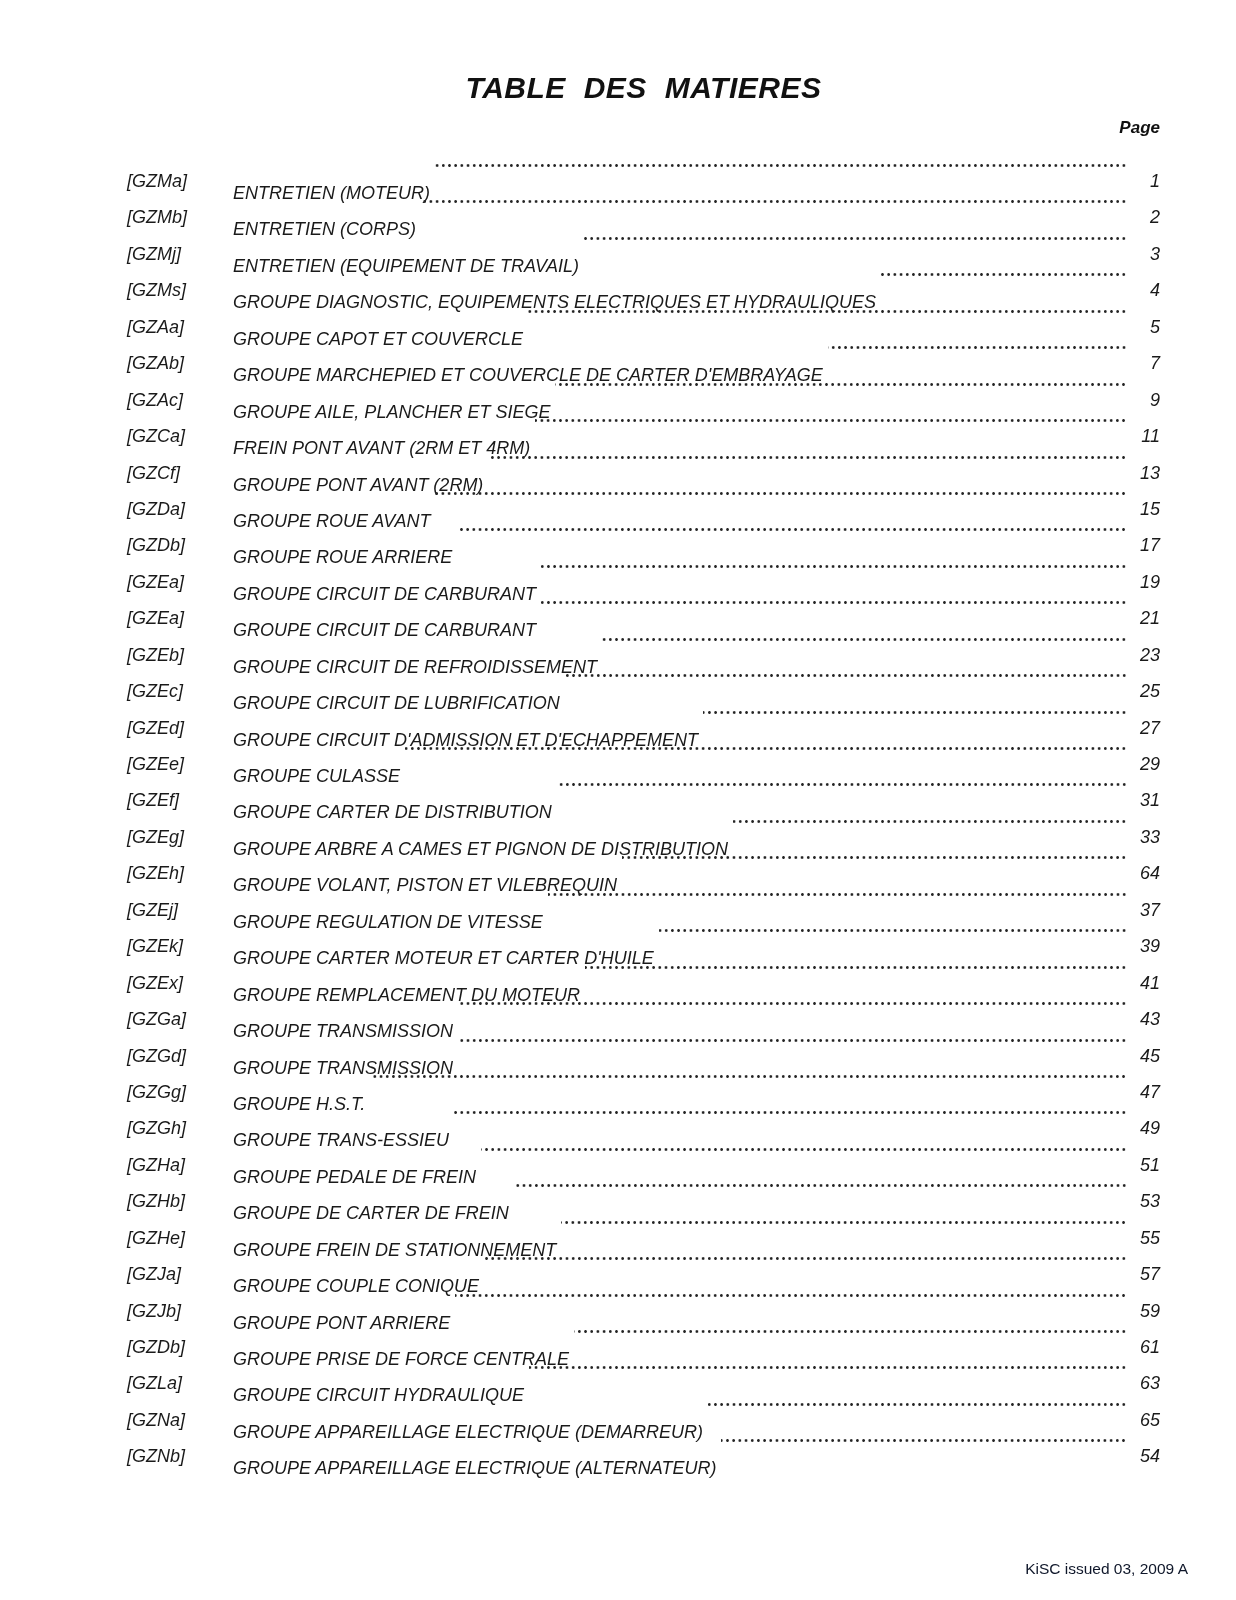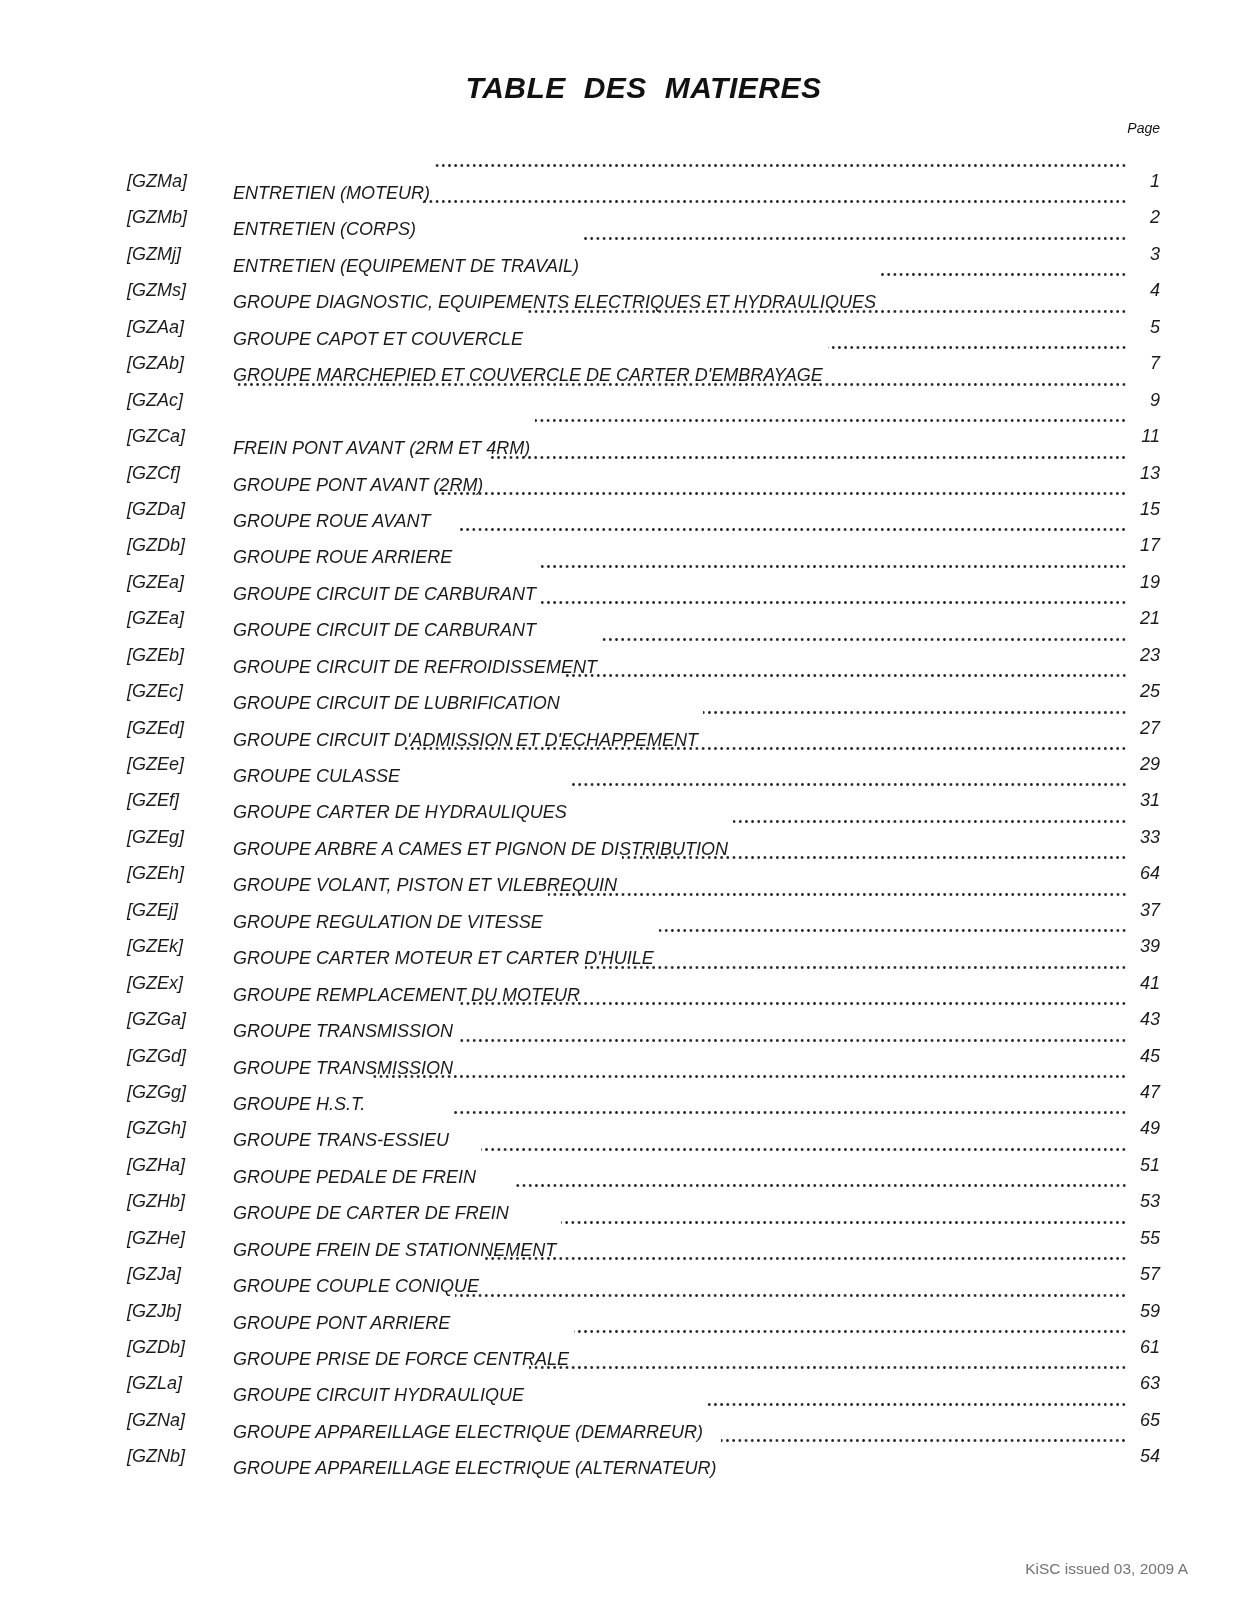--- a/index.html
+++ b/index.html
@@ -23,23 +23,23 @@
     font-weight: bold;
     font-style: italic;
     text-align: center;
     letter-spacing: 0.5px;
     word-spacing: 9px;
     color: #111;
   }
 
   .page-col-label {
     margin-top: 10px;
-    font-size: 14px;
+    font-size: 17px;
     line-height: 24px;
-    font-weight: normal;
+    font-weight: bold;
     font-style: italic;
     text-align: right;
     color: #111;
   }
 
   .toc-list {
     margin-top: 23px;
   }
 
   .toc-row {
@@ -79,21 +79,21 @@
     text-align: right;
     line-height: 36.45px;
   }
 
   .footer-note {
     position: absolute;
     right: 48px;
     bottom: 22px;
     font-size: 15.5px;
     font-style: normal;
-    color: #737373;
+    color: #0f172a;
   }
 </style>
 </head>
 <body>
 
 <div class="page">
 
   <h1 class="doc-title">TABLE DES MATIERES</h1>
 
   <div class="page-col-label">Page</div>
@@ -136,20 +136,21 @@
 
   <div class="toc-row">
     <span class="code">[GZAb]</span>
     <span class="title">GROUPE MARCHEPIED ET COUVERCLE DE CARTER D'EMBRAYAGE</span>
     <span class="leader"></span>
     <span class="pagenum">7</span>
   </div>
 
   <div class="toc-row">
     <span class="code">[GZAc]</span>
+    <span class="title">GROUPE AILE, PLANCHER ET SIEGE</span>
     <span class="leader"></span>
     <span class="pagenum">9</span>
   </div>
 
   <div class="toc-row">
     <span class="code">[GZCa]</span>
     <span class="title">FREIN PONT AVANT (2RM ET 4RM)</span>
     <span class="leader"></span>
     <span class="pagenum">11</span>
   </div>
@@ -212,21 +213,21 @@
 
   <div class="toc-row">
     <span class="code">[GZEe]</span>
     <span class="title">GROUPE CULASSE</span>
     <span class="leader"></span>
     <span class="pagenum">29</span>
   </div>
 
   <div class="toc-row">
     <span class="code">[GZEf]</span>
-    <span class="title">GROUPE CARTER DE HYDRAULIQUES</span>
+    <span class="title">GROUPE CARTER DE DISTRIBUTION</span>
     <span class="leader"></span>
     <span class="pagenum">31</span>
   </div>
 
   <div class="toc-row">
     <span class="code">[GZEg]</span>
     <span class="title">GROUPE ARBRE A CAMES ET PIGNON DE DISTRIBUTION</span>
     <span class="leader"></span>
     <span class="pagenum">33</span>
   </div>

